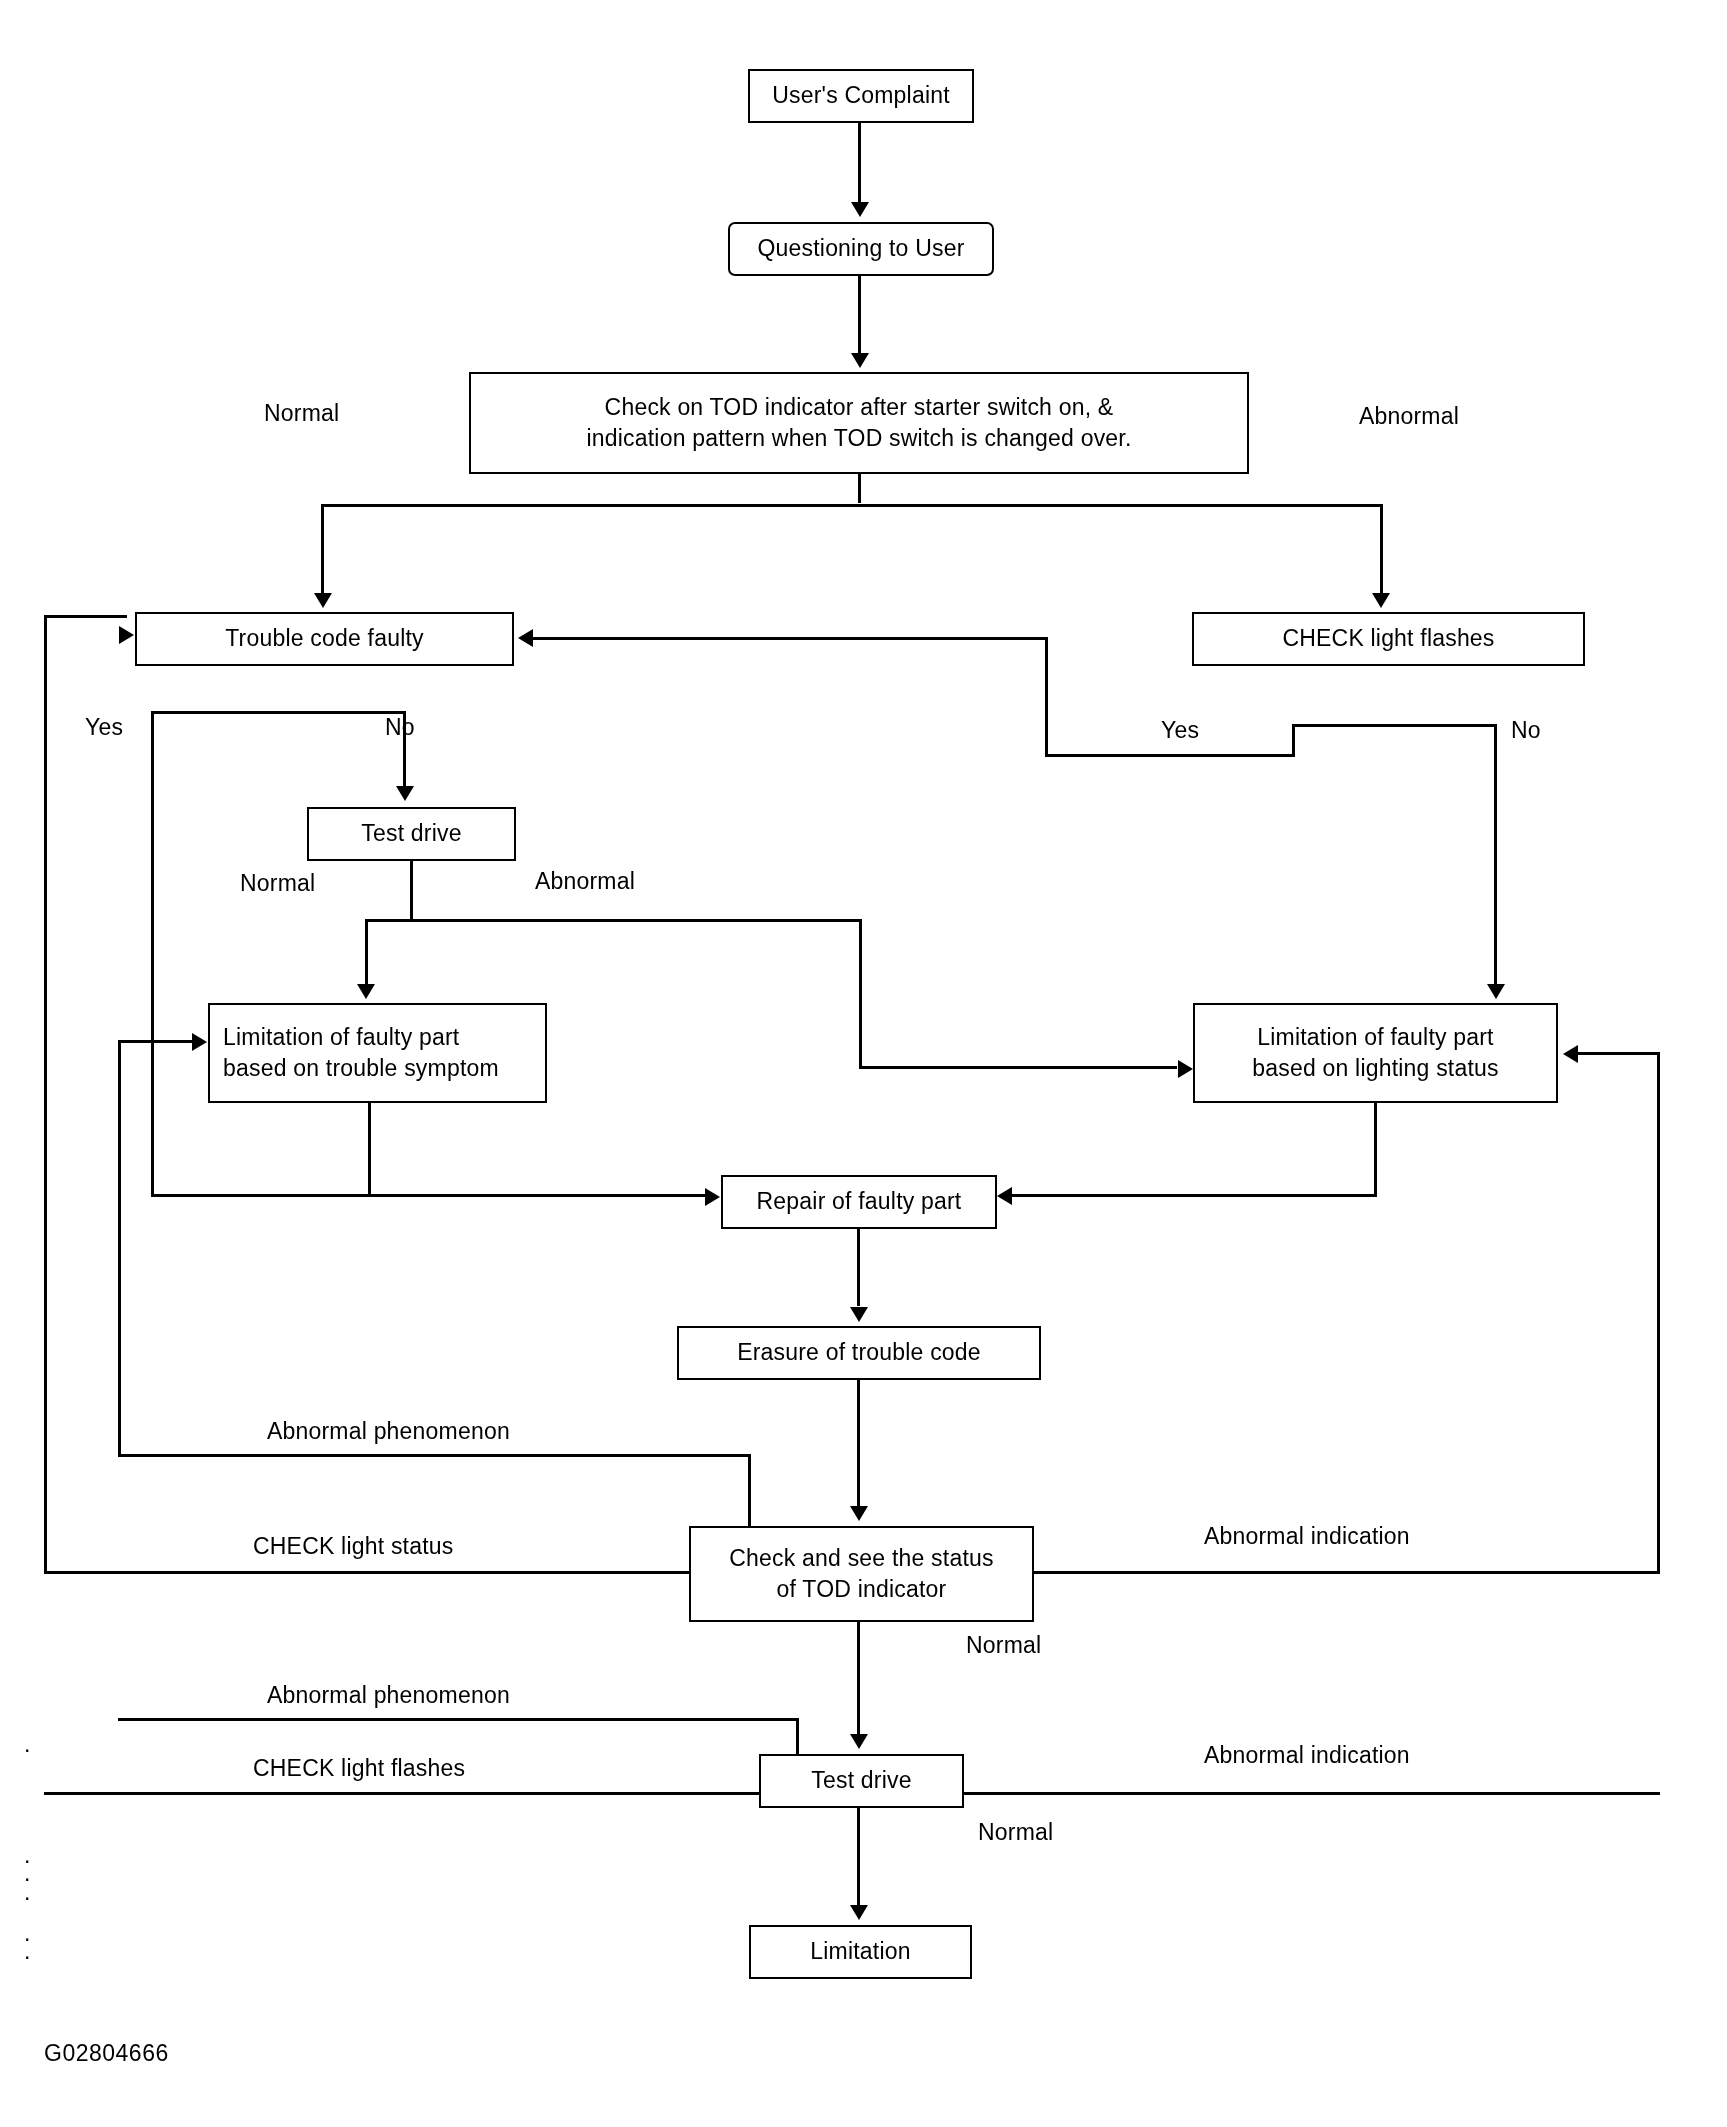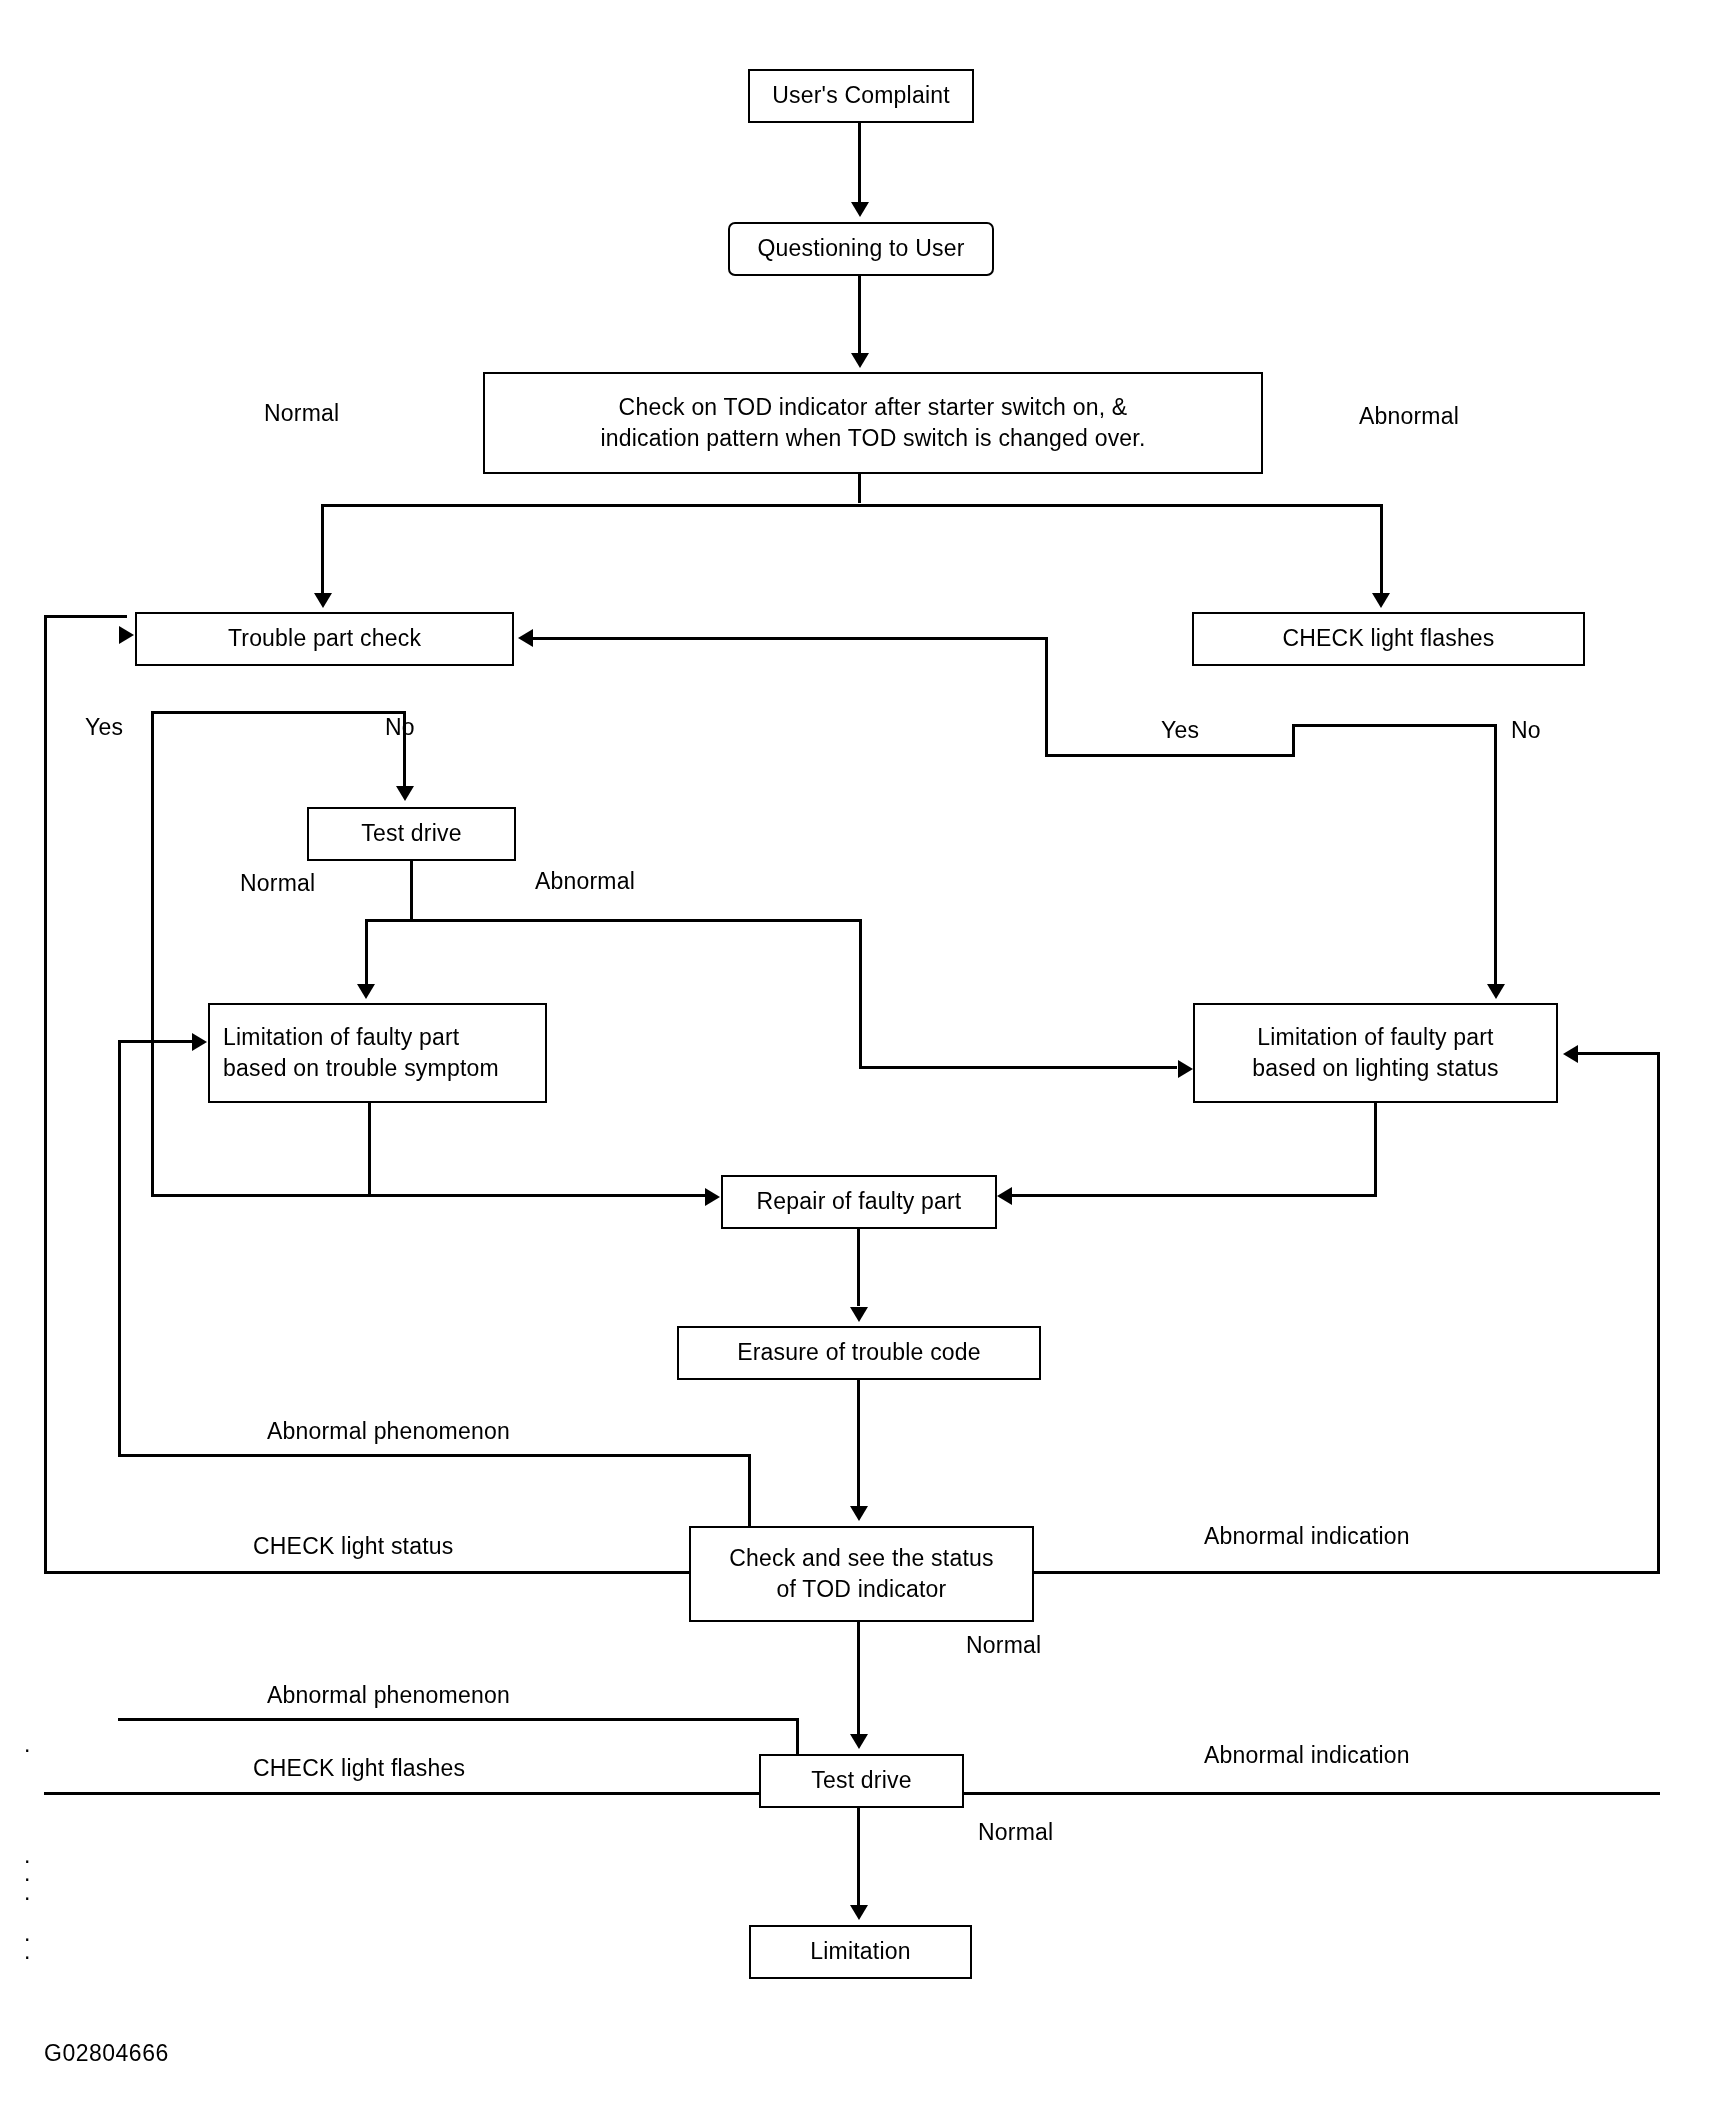--- a/index.html
+++ b/index.html
@@ -91,27 +91,27 @@
 <div id="canvas">
 
   <div class="node" style="left:748px; top:69px; width:226px; height:54px;">
     <span>User's Complaint</span>
   </div>
 
   <div class="node" style="left:728px; top:222px; width:266px; height:54px;border-radius:7px;">
     <span>Questioning to User</span>
   </div>
 
-  <div class="node" style="left:469px; top:372px; width:780px; height:102px;margin-left:14px;">
+  <div class="node" style="left:469px; top:372px; width:780px; height:102px;">
     <span style="white-space:pre-line;">Check on TOD indicator after starter switch on, &amp;
 indication pattern when TOD switch is changed over.</span>
   </div>
 
   <div class="node" style="left:135px; top:612px; width:379px; height:54px;">
-    <span>Trouble part check</span>
+    <span>Trouble code faulty</span>
   </div>
 
   <div class="node" style="left:1192px; top:612px; width:393px; height:54px;">
     <span>CHECK light flashes</span>
   </div>
 
   <div class="node" style="left:307px; top:807px; width:209px; height:54px;">
     <span>Test drive</span>
   </div>
 

